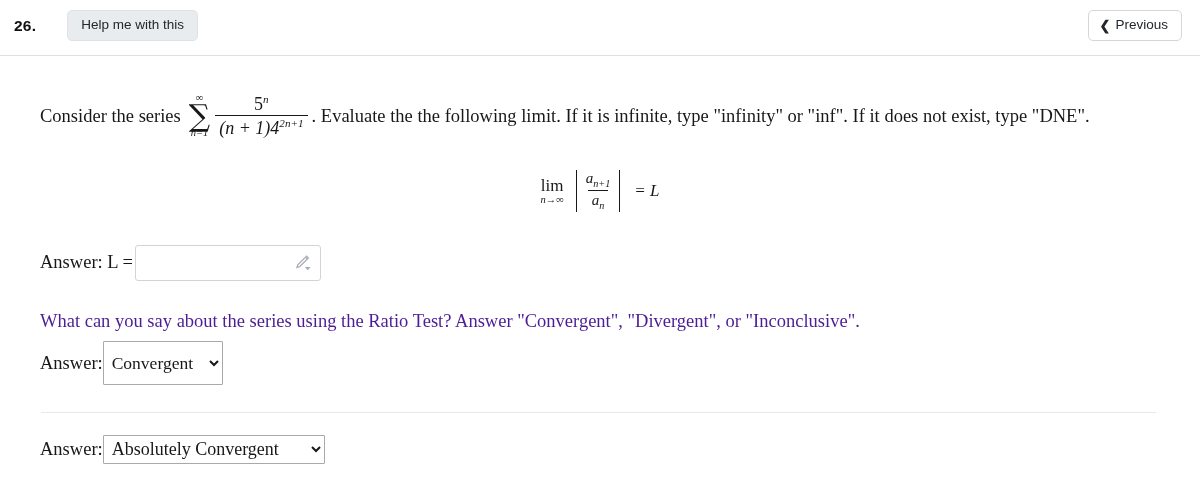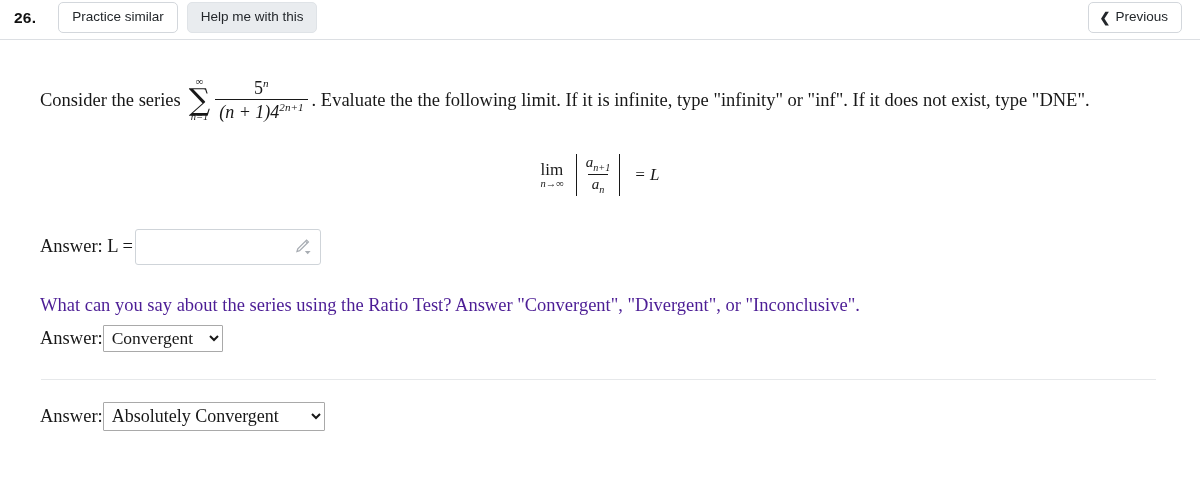--- a/index.html
+++ b/index.html
@@ -12,21 +12,21 @@
     height: 501px;
     font-family: "Liberation Sans", sans-serif;
     color: #1a1a1a;
     overflow: hidden;
     position: relative;
   }
 
   
   .header {
     position: relative;
-    height: 40px;
+    height: 56px;
     box-sizing: border-box;
     border-bottom: 1px solid #dcdfe3;
     display: flex;
     align-items: center;
     padding: 0 18px 4px 12px;
   }
   .qnum {
     font-size: 15.5px;
     font-weight: bold;
     color: #111111;
@@ -141,20 +141,21 @@
   }
   .lim-block {
     display: inline-flex;
     align-items: center;
     font-family: "Liberation Serif", serif;
     font-size: 17px;
   }
   .lim-op {
     display: inline-flex;
     flex-direction: column;
+    align-items: center;
     line-height: 1.05;
     margin-right: 7px;
   }
   .lim-op .op { font-size: 17px; }
   .lim-op .under { font-size: 10.5px; margin-top: -1px; }
   .abs-bar {
     display: inline-block;
     width: 1px;
     background: #181818;
     height: 42px;
@@ -229,42 +230,41 @@
   .qtext em { font-style: italic; }
 
   select.dd {
     font-family: "Liberation Serif", serif;
     font-size: 17.5px;
     color: #181818;
     background: #ffffff;
     border: 1px solid #a9a9a9;
     border-radius: 1px;
     padding: 1px 4px 2px 4px;
-    height: 27px;
+    height: 44px;
     line-height: 1;
     outline: none;
     cursor: pointer;
   }
   select.dd.wide { width: 222px; height: 29px; font-size: 18px; }
 
   .divider {
     height: 1px;
     background: #e6e8ea;
     margin: 0 auto;
   }
   .divider.mid { width: 1115px; margin-top: 27px; margin-left: 1px; }
 
   .sec2 { margin-top: 22px; }
 </style>
 </head>
 <body>
 
 <div class="header">
   <span class="qnum">26.</span>
-  <button class="btn">Practice similar</button>
   <button class="btn secondary">Help me with this</button>
   <span class="spacer"></span>
   <button class="btn prev">
     <span class="chev">❮</span>
     <span>Previous</span>
   </button>
 </div>
 
 <div class="content">
 

